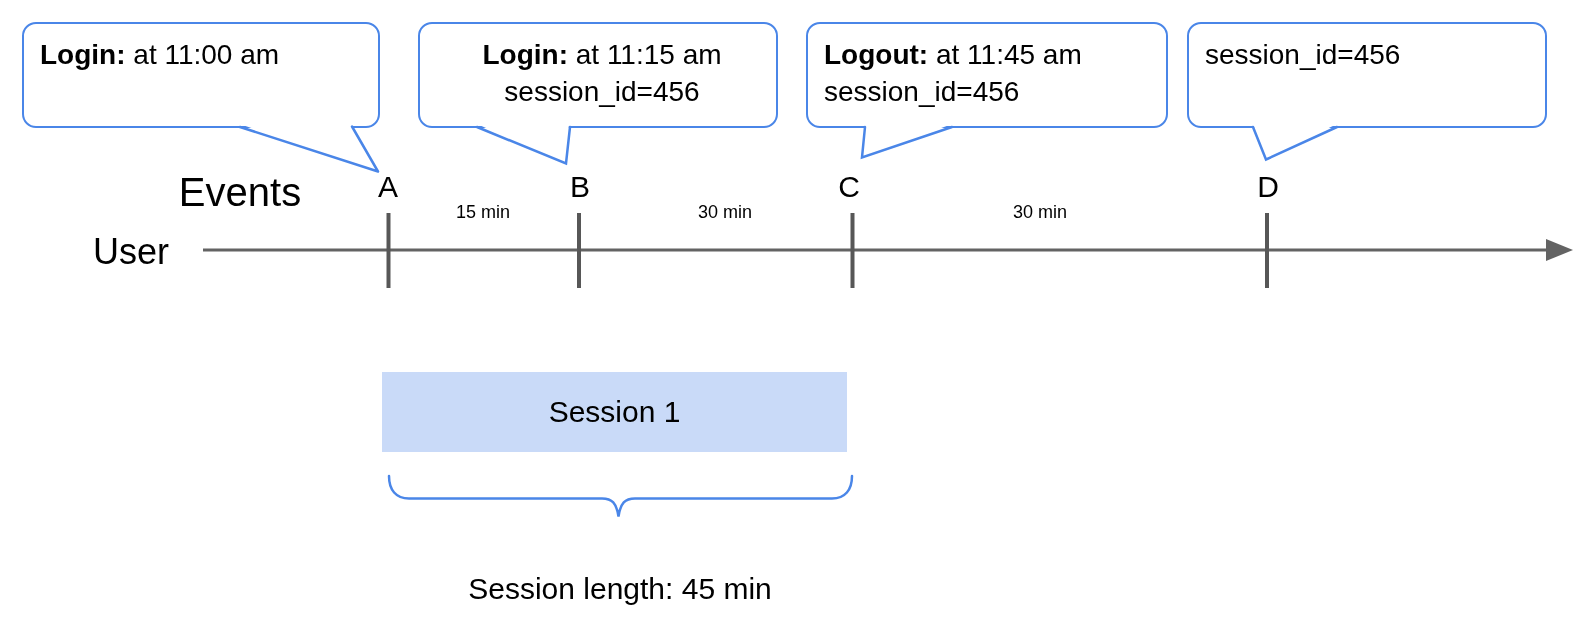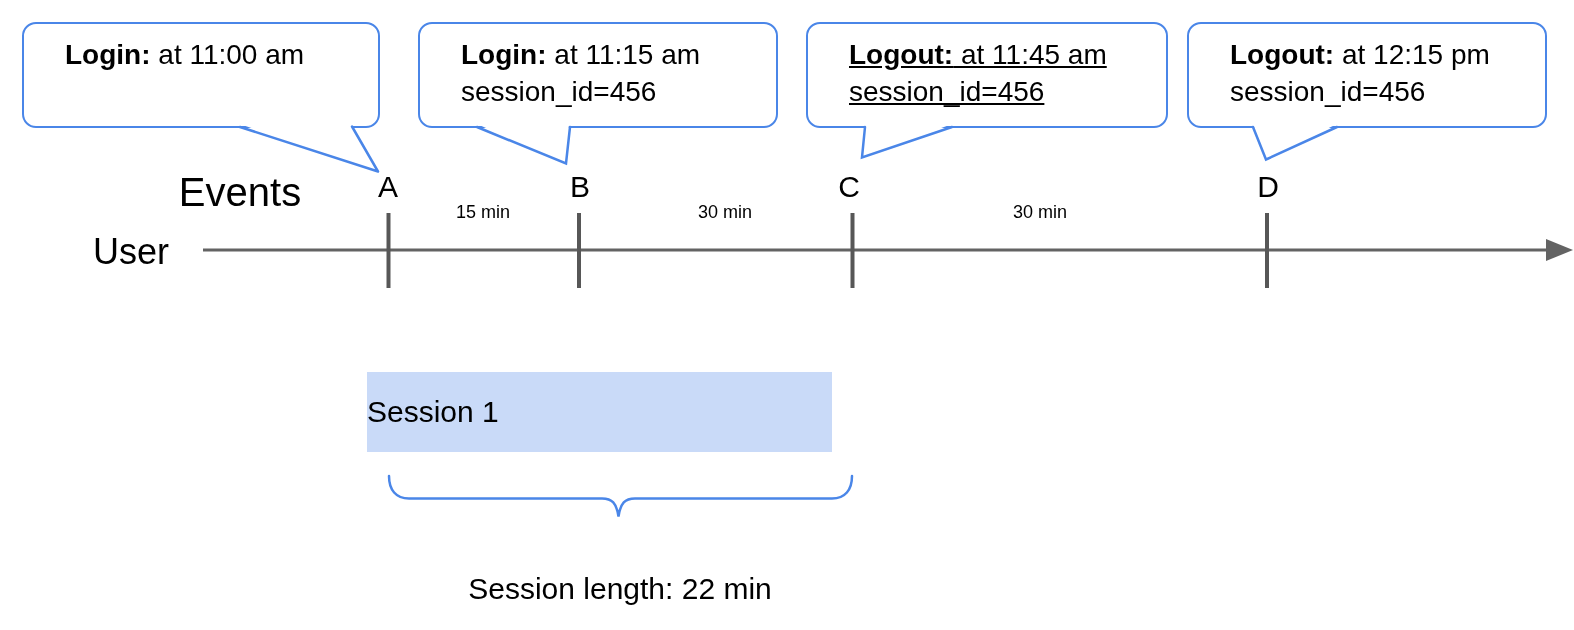--- a/index.html
+++ b/index.html
@@ -15,87 +15,86 @@
 
   
   .bubble{
     position:absolute;
     background:#fff;
     border:2.5px solid #4a86e8;
     border-radius:14px;
     box-sizing:border-box;
     font-size:28px;
     line-height:37px;
-    padding:12px 8px 0 41px;
+    padding:12px 8px 0 16px;
     white-space:nowrap;
   }
   .bubble .ttl{font-weight:bold;}
 
   
   #overlay{
     position:absolute;left:0;top:0;width:1574px;height:630px;
     pointer-events:none;
     z-index:5;
   }
 
   .lbl{position:absolute;white-space:nowrap;}
   .lbl-events{left:240px;top:170px;font-size:40px;}
   .lbl-user{left:93px;top:231px;font-size:36px;}
   .lbl-marker{top:170px;font-size:30px;}
   .lbl-interval{top:202px;font-size:18px;}
   .session-box{
     position:absolute;
-    left:367px;top:372px;width:465px;height:80px;
+    left:382px;top:372px;width:465px;height:80px;
     background:#c9daf8;
-    display:flex;align-items:center;justify-content:flex-start;
+    display:flex;align-items:center;justify-content:center;
     font-size:30px;
   }
   .lbl-session-length{left:620px;top:572px;font-size:30px;}
 </style>
 </head>
 <body>
 
 <div id="canvas">
 
   <div class="bubble" style="left:22px;top:22px;width:358px;height:106px;">
     <div><span class="ttl">Login:</span><span> at 11:00 am</span></div>
   </div>
 
-  <div class="bubble" style="left:418px;top:22px;width:360px;height:106px;">
+  <div class="bubble" style="left:418px;top:22px;width:360px;height:106px;text-align:center;">
     <div><span class="ttl">Login:</span><span> at 11:15 am</span></div>
     <div>session_id=456</div>
   </div>
 
-  <div class="bubble" style="left:806px;top:22px;width:362px;height:106px;text-decoration:underline;">
+  <div class="bubble" style="left:806px;top:22px;width:362px;height:106px;">
     <div><span class="ttl">Logout:</span><span> at 11:45 am</span></div>
     <div>session_id=456</div>
   </div>
 
   <div class="bubble" style="left:1187px;top:22px;width:360px;height:106px;">
-    <div><span class="ttl">Logout:</span><span> at 12:15 pm</span></div>
     <div>session_id=456</div>
   </div>
 
   <div class="lbl lbl-events center">Events</div>
   <div class="lbl lbl-user">User</div>
 
   <div class="lbl lbl-marker center" style="left:388px;">A</div>
   <div class="lbl lbl-marker center" style="left:580px;">B</div>
   <div class="lbl lbl-marker center" style="left:849px;">C</div>
   <div class="lbl lbl-marker center" style="left:1268px;">D</div>
 
   <div class="lbl lbl-interval center" style="left:483px;">15 min</div>
   <div class="lbl lbl-interval center" style="left:725px;">30 min</div>
   <div class="lbl lbl-interval center" style="left:1040px;">30 min</div>
 
   <div class="session-box">
     <span>Session 1</span>
   </div>
 
-  <div class="lbl lbl-session-length center">Session length: 22 min</div>
+  <div class="lbl lbl-session-length center">Session length: 45 min</div>
 
   <svg id="overlay" viewBox="0 0 1574 630">
 
     <g>
       <polygon points="241,124.5 351,124.5 377,170" fill="#ffffff"></polygon>
       <path d="M 240,127 L 378,171.5 M 378,171.5 L 352,126.5" fill="none" stroke="#4a86e8" stroke-width="2.5" stroke-linecap="round"></path>
     </g>
     <g>
       <polygon points="478,124.5 569,124.5 566,162" fill="#ffffff"></polygon>
       <path d="M 477,127 L 566,163.5 L 570,127" fill="none" stroke="#4a86e8" stroke-width="2.5" stroke-linecap="round"></path>

